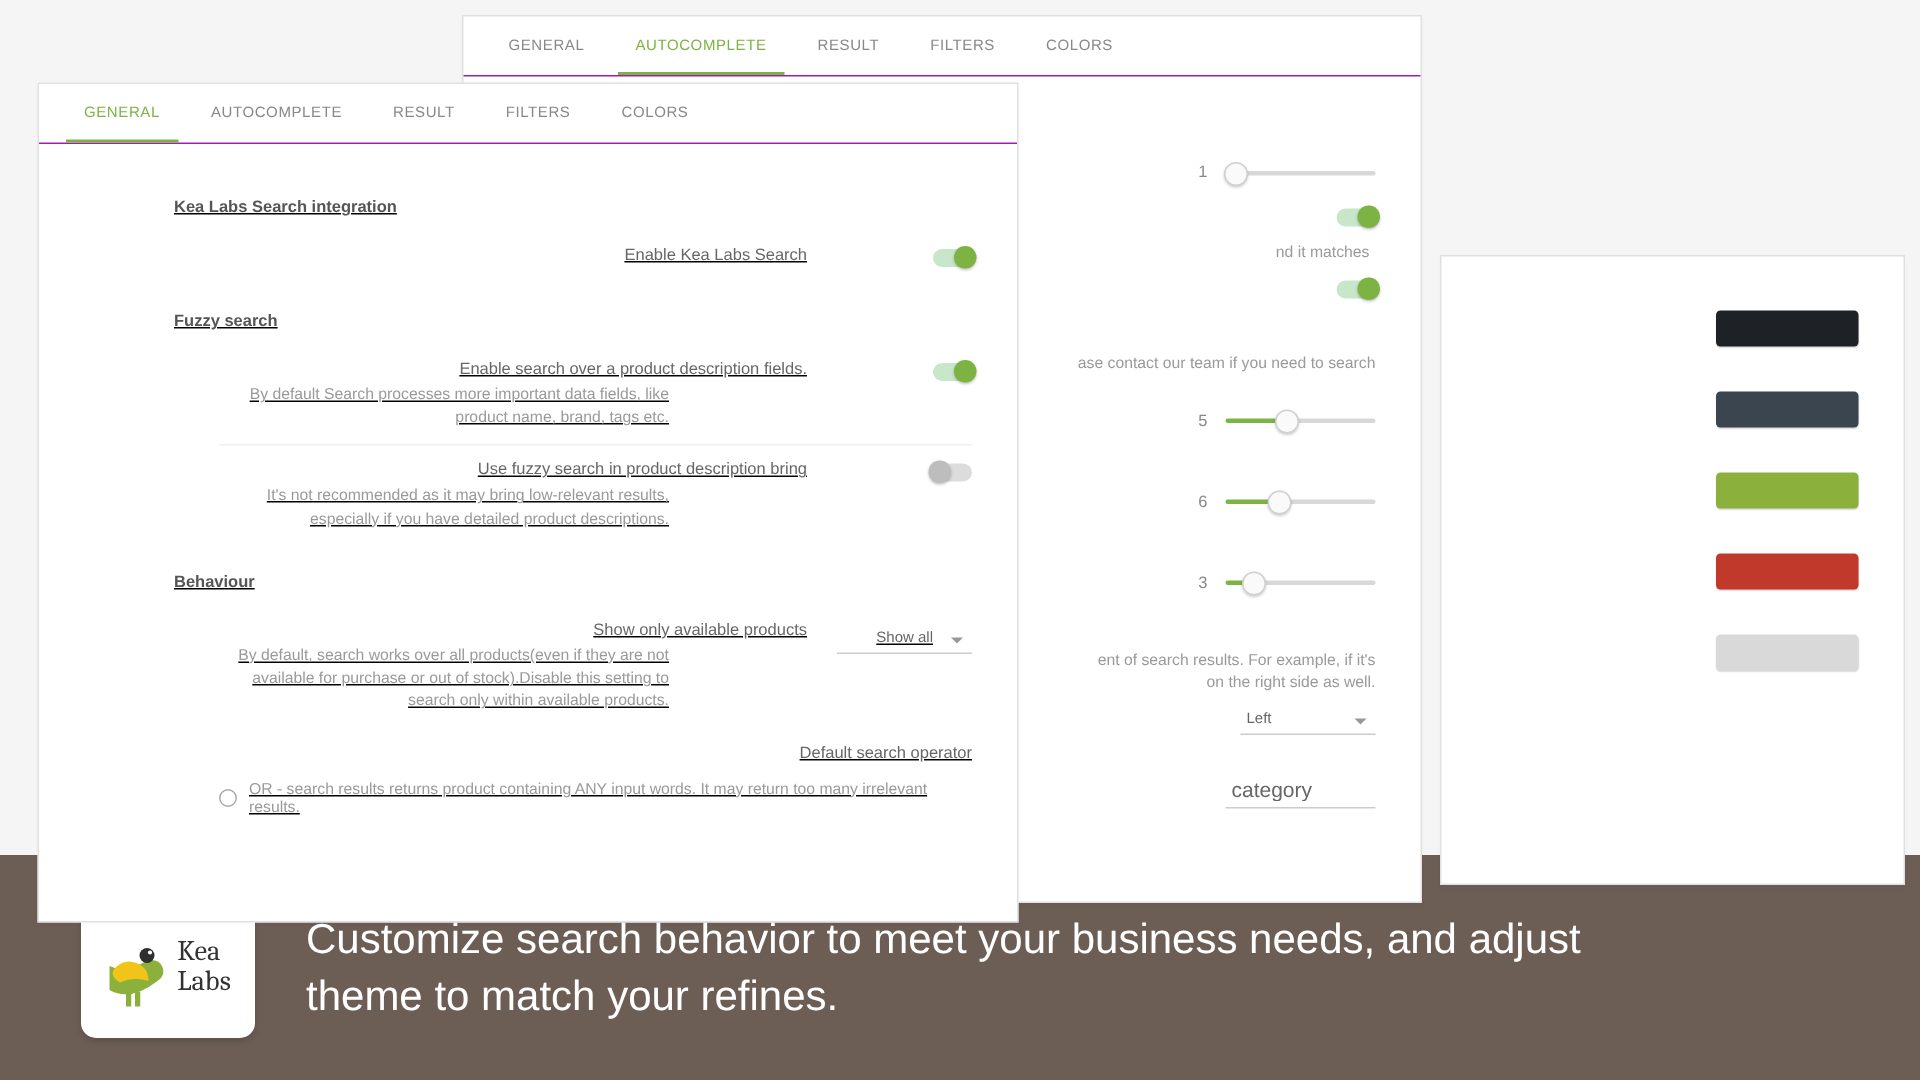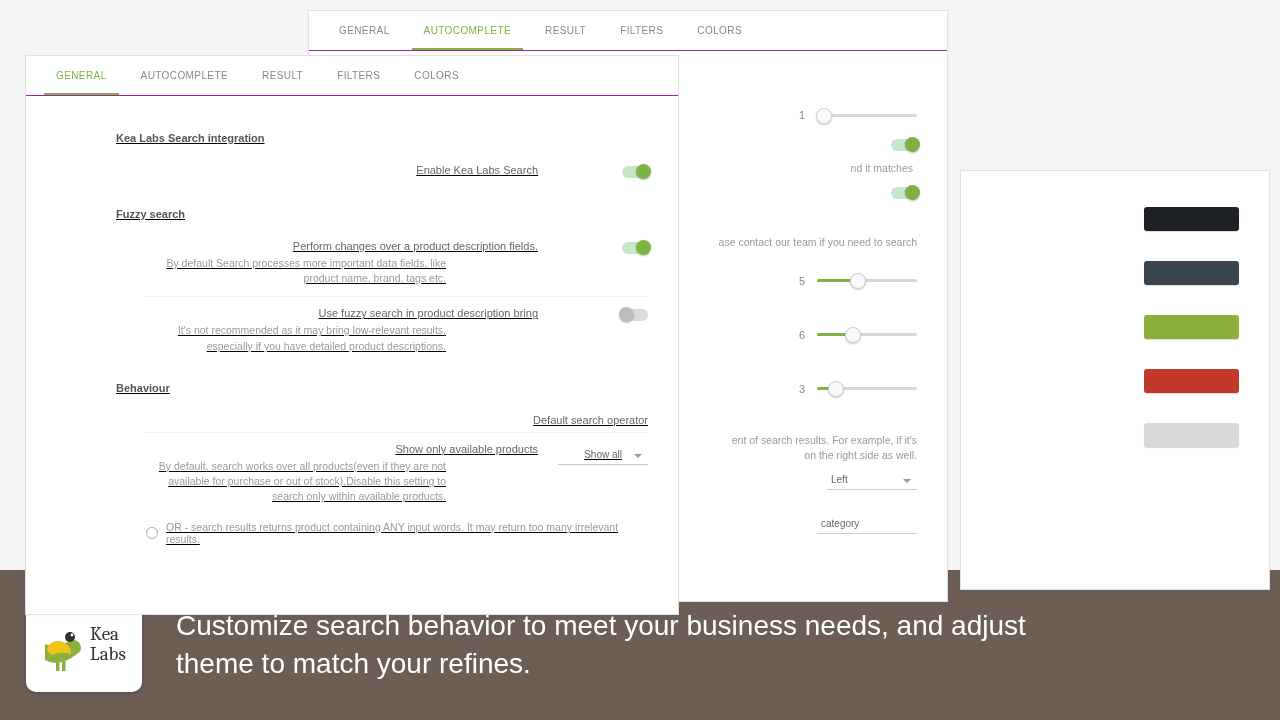--- a/index.html
+++ b/index.html
@@ -65,21 +65,21 @@
   .select {
     border-bottom: 1px solid #ccc; font-size: 10px; color:#666;
     padding: 4px 26px 4px 4px; min-width: 90px; position:relative;
     display:inline-block;
   }
   .select::after {
     content:""; position:absolute; right:6px; top:9px;
     border:4px solid transparent; border-top-color:#999;
   }
   .input {
-    border:0; border-bottom:1px solid #ccc; font-size:10px; color:#666;
+    border:0; border-bottom:1px solid #ccc; font-size:14px; color:#666;
     padding:4px 4px; outline:none; width:100px; background:transparent;margin-left:31px;
   }
   .radio-row { font-size:10.5px; color:#9a9a9a; padding:6px 0; display:flex; align-items:center; }
   .radio { width:12px; height:12px; border:1.5px solid #7cb342; border-radius:50%; margin-right:8px; flex-shrink:0; position:relative;}
   .radio.checked::after { content:""; position:absolute; inset:2px; background:#7cb342; border-radius:50%; }
   .radio.unchecked { border-color:#aaa; }
   
   .slider-row { display:flex; align-items:center; gap:12px; justify-content:flex-end; padding:8px 30px 8px 0;}
   .slider-val { font-size:11px; color:#888; width:16px; text-align:right; }
   .slider {
@@ -103,20 +103,21 @@
   
   .footer {
     position:absolute; left:0; right:0; bottom:0; height:150px;
     background: rgba(84,67,56,0.85);
     display:flex; align-items:center; padding:0 26px; gap:34px;
   }
   .logo-card {
     width: 116px; height: 94px; background:#fff; border-radius:10px;
     display:flex; align-items:center; justify-content:center; flex-direction:row;
     box-shadow:0 2px 4px rgba(0,0,0,0.15);
+    margin-left:28px;
   }
   .logo-svg { width:44px; height:60px; }
   .logo-text { margin-left:4px; }
   .logo-text div { font-family: Georgia, "Cambria", serif; font-size:19px; color:#333; line-height:1.05; }
   .tagline { color:#fff; font-size:28px; line-height:1.35; max-width:900px; }
   
   .panel0 { top:55px;  left:25px;  width:654px; height:560px; z-index:3; }
   .panel1 { top:10px;  left:308px; width:640px; height:592px; z-index:2; }
   .panel2 { top:170px; left:960px; width:310px; height:420px; z-index:1; }
   .panel1 .inner { padding-top:50px; }
@@ -193,51 +194,51 @@
         <div class="row-title">Enable Kea Labs Search</div>
       </div>
       <div class="row-ctrl">
           <div class="switch on"></div>
         </div>
     </div>
 
     <div class="sec-title">Fuzzy search</div>
     <div class="row">
       <div class="row-text">
-        <div class="row-title">Perform changes over a product description fields.</div>
+        <div class="row-title">Enable search over a product description fields.</div>
         <div class="row-desc">By default Search processes more important data fields, like product name, brand, tags etc.</div>
       </div>
       <div class="row-ctrl">
           <div class="switch on"></div>
         </div>
     </div>
     <div class="row">
       <div class="row-text">
         <div class="row-title">Use fuzzy search in product description bring</div>
         <div class="row-desc">It's not recommended as it may bring low-relevant results, especially if you have detailed product descriptions.</div>
       </div>
       <div class="row-ctrl">
           <div class="switch off"></div>
         </div>
     </div>
 
     <div class="sec-title">Behaviour</div>
-    <div class="row" style="border-top:0;padding-bottom:2px;">
-      <div class="row-text">
-        <div class="row-title">Default search operator</div>
-      </div>
-    </div>
     <div class="row">
       <div class="row-text">
         <div class="row-title">Show only available products</div>
         <div class="row-desc">By default, search works over all products(even if they are not available for purchase or out of stock).Disable this setting to search only within available products.</div>
       </div>
       <div class="row-ctrl">
           <span class="select">Show all</span>
         </div>
+    </div>
+    <div class="row" style="border-top:0;padding-bottom:2px;">
+      <div class="row-text">
+        <div class="row-title">Default search operator</div>
+      </div>
     </div>
     <div class="radio-row">
       <span class="radio unchecked"></span>
       <span>OR - search results returns product containing ANY input words. It may return too many irrelevant results.</span>
     </div>
   </div>
 </div>
 
 <div class="footer">
   <div class="logo-card">

